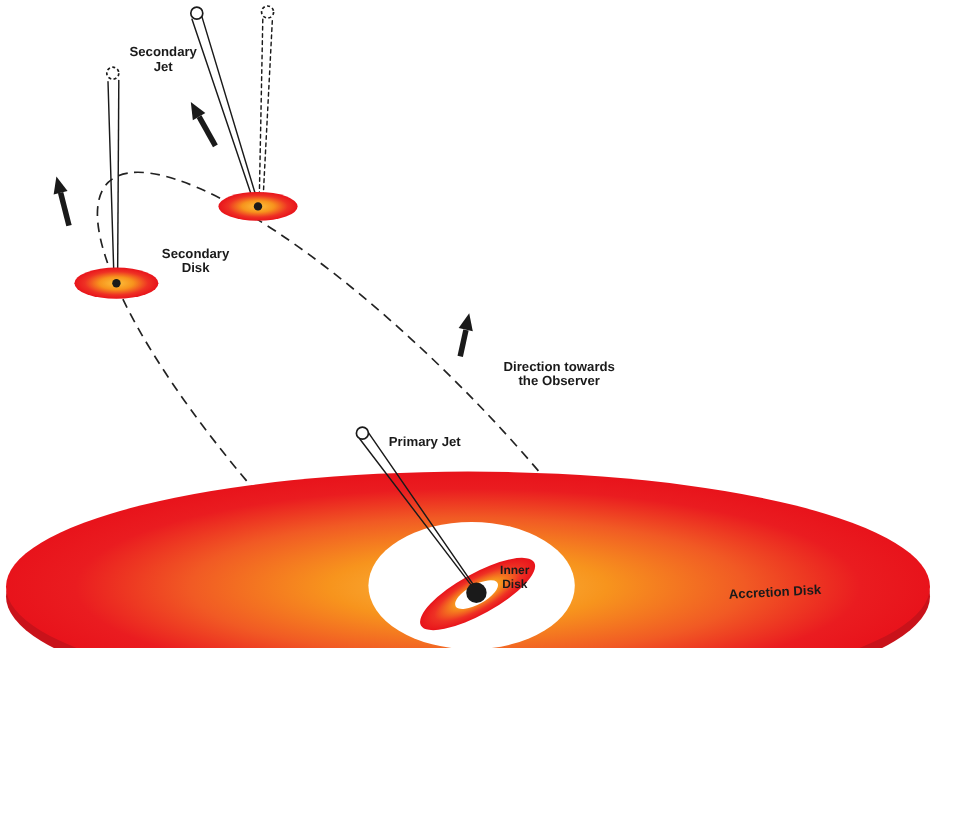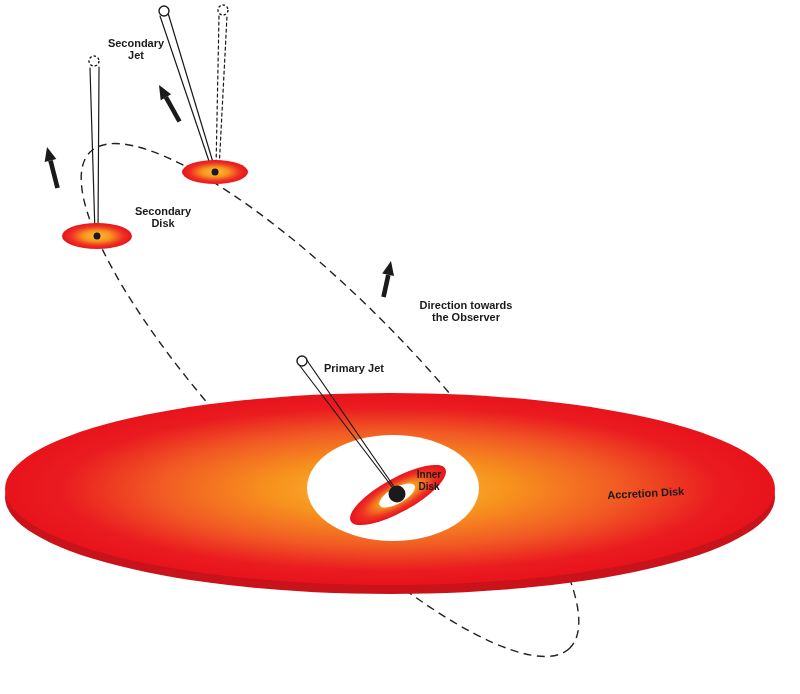--- a/index.html
+++ b/index.html
@@ -1,16 +1,16 @@
 <!DOCTYPE html>
 <html><head>
 <meta charset="utf-8">
 <style>
   html,body{margin:0;padding:0;background:#ffffff;}
-  .stage{position:relative;width:800px;height:694px;background:#ffffff;overflow:hidden;
+  .stage{position:relative;width:800px;height:540px;background:#ffffff;overflow:hidden;
          font-family:"Liberation Sans",sans-serif;}
   svg{display:block;}
   .orbit{stroke:#222222;stroke-width:1.4;fill:none;stroke-dasharray:8 5.5;}
   .jet{stroke:#1a1a1a;stroke-width:1.2;fill:none;stroke-linecap:round;}
   .jet-dotted{stroke-dasharray:3 3;}
   .knot{stroke:#1a1a1a;stroke-width:1.4;}
   .knot-dashed{stroke-dasharray:2.5 2;}
   .arrow-line{stroke:#1a1a1a;stroke-width:4.6;fill:none;}
   .arrow-head{fill:#1a1a1a;stroke:none;}
   .lbl{font-family:"Liberation Sans",sans-serif;font-weight:bold;font-size:11px;fill:#1a1a1a;}

